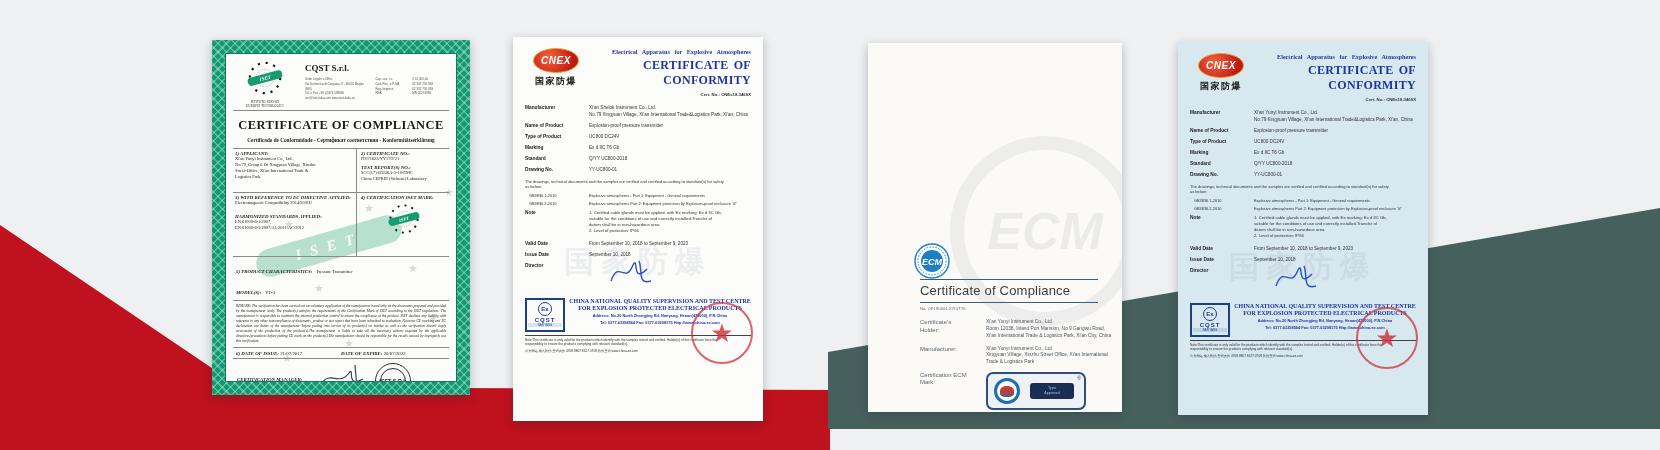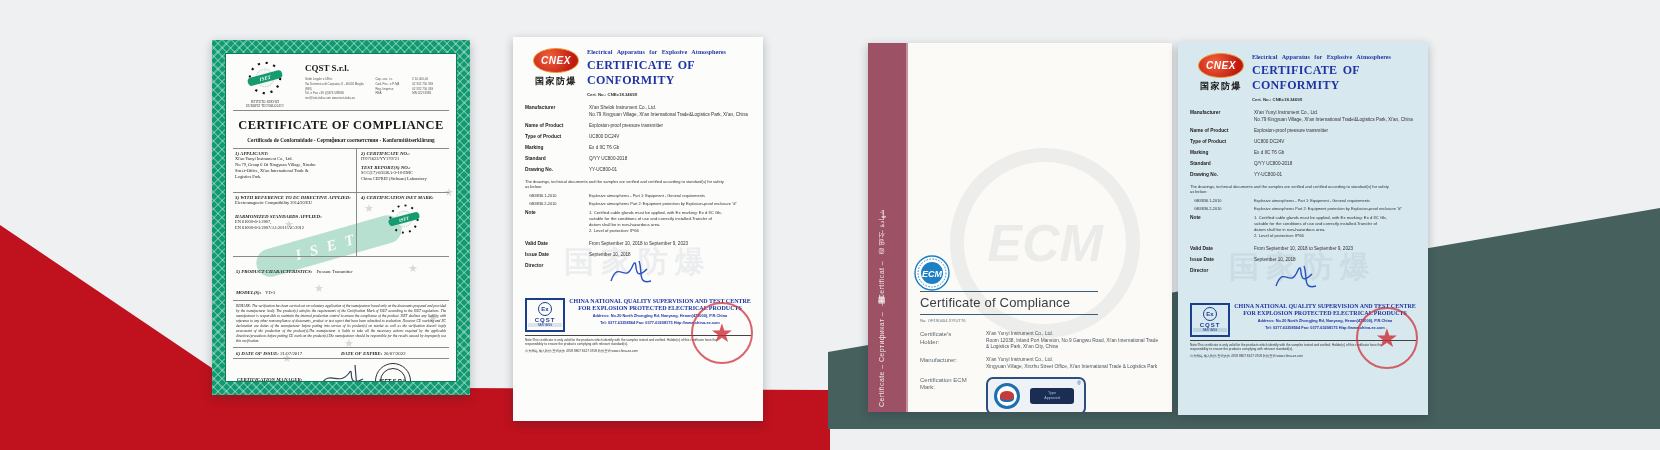--- a/index.html
+++ b/index.html
@@ -56,21 +56,21 @@
   .cnex{width:250px;background:#fcfcfa;padding:9px 12px;color:#2b2b2b;}
   .cnex1{left:513px;top:37px;height:384px;}
   .cnex2{left:1178px;top:42px;height:373px;background:#d7e8ee;}
   .cx-top{display:flex;position:relative;z-index:2;}
   .cx-logoblk{width:62px;text-align:center;}
   .cx-oval{width:46px;height:25px;margin:2px auto 2px auto;border-radius:50%;
            background:radial-gradient(circle at 35% 35%,#f2603c,#c01a10 75%);
            border:1.5px solid #e89a2e;display:flex;align-items:center;justify-content:center;}
   .cx-oval span{color:#fff;font-weight:bold;font-style:italic;font-size:10px;letter-spacing:.5px;}
   .cx-logosub{font-size:9px;font-weight:bold;color:#1d1d1d;letter-spacing:1.5px;}
-  .cx-headblk{flex:1;text-align:left;padding-top:2px;}
+  .cx-headblk{flex:1;text-align:right;padding-top:2px;}
   .cx-h1{font-family:"Liberation Serif",serif;font-size:6.2px;font-weight:bold;color:#2337a5;word-spacing:3px;}
   .cx-h2{font-family:"Liberation Serif",serif;font-size:12px;font-weight:bold;color:#1e34a3;
          margin-top:3px;letter-spacing:.3px;word-spacing:2px;}
   .cx-no{font-size:4.3px;font-weight:bold;color:#333;margin-top:4px;}
   .cx-rows{margin-top:8px;position:relative;z-index:2;}
   .cx-row{display:flex;margin-bottom:4.5px;}
   .cx-l{width:64px;font-size:4.8px;font-weight:bold;color:#222;flex-shrink:0;}
   .cx-v{flex:1;font-size:4.6px;color:#333;line-height:1.45;}
   .cx-intro{font-size:4px;color:#333;line-height:1.4;margin:2px 0 3px 0;}
   .cx-std{display:flex;margin-bottom:3px;}
@@ -94,21 +94,21 @@
   .cx-sep{border-top:1px solid #444;margin-top:3px;}
   .cx-tinynote{font-size:3.2px;color:#333;line-height:1.4;margin-top:2px;}
   .cx-cnline{font-size:3.2px;color:#333;margin-top:2px;}
   .cx-wm{position:absolute;left:0;right:0;top:205px;text-align:center;font-size:30px;font-weight:bold;
          letter-spacing:7px;color:rgba(150,162,185,.16);z-index:1;}
   .cx-stamp{position:absolute;right:10px;top:265px;width:62px;height:62px;border:2.5px solid rgba(205,42,52,.72);
             border-radius:50%;display:flex;align-items:center;justify-content:center;z-index:3;}
   .cx-stamp span{color:rgba(205,42,52,.8);font-size:26px;}
 
   
-  .ecm{left:868px;top:43px;width:304px;height:369px;background:#fbfaf6;display:flex;}
+  .ecm{left:868px;top:43px;width:254px;height:369px;background:#fbfaf6;display:flex;align-items:center;}
   .ecm-strip{width:40px;background:#9c5164;border-right:2px solid #c8919f;position:relative;overflow:hidden;}
   .ecm-striptext{position:absolute;left:9px;top:4px;height:360px;writing-mode:vertical-rl;
                  transform:rotate(180deg);font-size:7px;letter-spacing:.4px;color:#f1e4e9;}
   .ecm-body{flex:1;position:relative;padding:10px 10px 8px 12px;color:#49525c;overflow:hidden;}
   .ecm-title{font-size:13px;color:#3c3c40;border-top:1.6px solid #3a5f7d;border-bottom:1.6px solid #3a5f7d;
              padding:3px 0 4px 0;margin-top:8px;width:178px;letter-spacing:.2px;}
   .ecm-logo{position:absolute;right:6px;top:12px;}
   .ecm-no{font-size:4.2px;color:#6a7079;margin-top:3px;}
   .ecm-rows{margin-top:8px;}
   .ecm-row{display:flex;margin-bottom:6px;}

